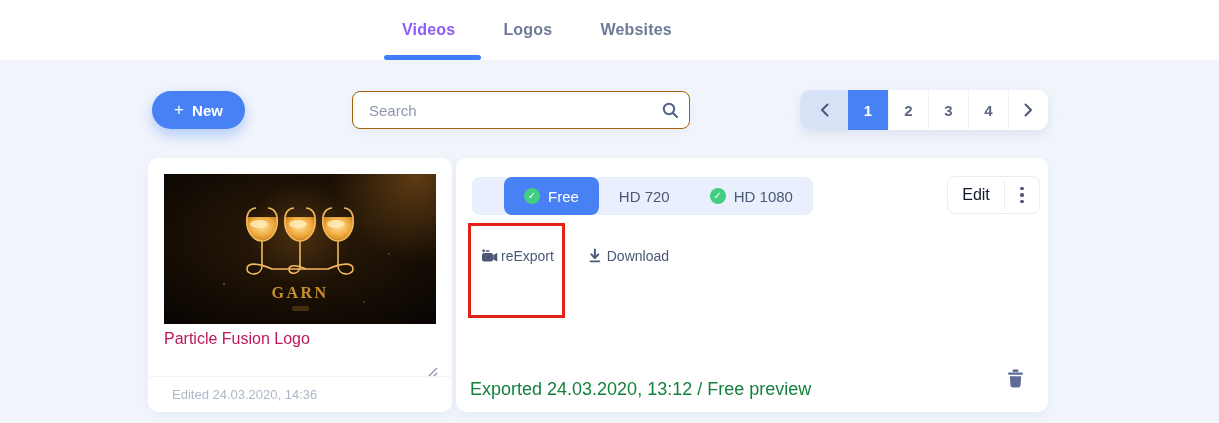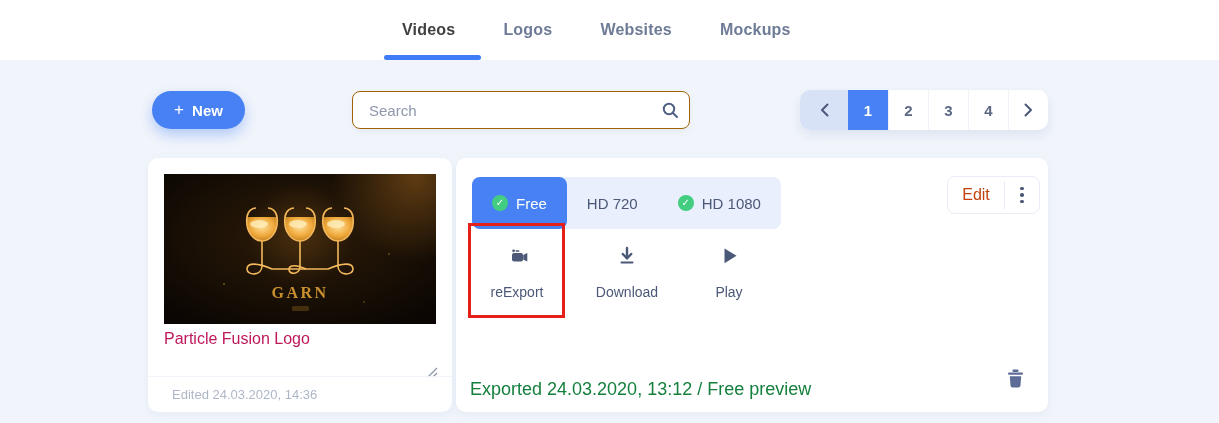--- a/index.html
+++ b/index.html
@@ -4,21 +4,21 @@
 <style>
   * { margin:0; padding:0; box-sizing:border-box; }
   html,body { width:1219px; height:423px; }
   body { font-family:"Liberation Sans","DejaVu Sans",sans-serif; background:#f1f5fb; position:relative; overflow:hidden; }
   .page { position:absolute; inset:0; }
 
   
   .header { position:absolute; top:0; left:0; width:1219px; height:60px; background:#ffffff; }
   .tabs { position:absolute; left:402px; top:0; height:60px; display:flex; align-items:center; gap:48px; }
   .tab { position:relative; height:60px; display:flex; align-items:center; font-size:16px; font-weight:700; color:#6e7b97; letter-spacing:.2px; cursor:pointer; }
-  .tab.active { color:#404040; }
+  .tab.active { color:#8b5cf6; }
   .tab.active .tab-underline { position:absolute; left:-18px; right:-26px; bottom:0; height:5px; background:#3f7cf7; border-radius:5px; }
 
   
   .btn-new { position:absolute; left:152px; top:91px; width:93px; height:38px; border-radius:19px; background:#4781f4;
              box-shadow:0 6px 14px rgba(71,129,244,.38); display:flex; align-items:center; justify-content:center; gap:8px;
              color:#fff; font-size:15px; font-weight:700; cursor:pointer; }
   .plus-icon { font-size:17px; font-weight:400; line-height:1; margin-top:-1px; }
   .search-box { position:absolute; left:352px; top:91px; width:338px; height:38px; background:#fff; border:1px solid #a16207;
                 border-radius:8px; box-shadow:0 3px 8px rgba(96,122,176,.07); display:flex; align-items:center; }
   .search-input { flex:1; border:none; outline:none; background:transparent; padding:0 10px 0 16px; font-size:15px; color:#4c5877;
@@ -38,38 +38,38 @@
   .card-left { left:148px; width:304px; height:254px; }
   .card-right { left:456px; width:592px; height:254px; }
 
   .thumb { position:absolute; left:16px; top:16px; width:272px; height:150px; overflow:hidden; background:#22c55e; }
   .video-title { position:absolute; left:16px; top:172px; font-size:16px; color:#be185d; }
   .resize-grip { position:absolute; right:14px; top:206px; }
   .card-footer-left { position:absolute; left:0; right:0; bottom:0; height:36px; border-top:1px solid #f1f4fa;
                       display:flex; align-items:center; padding-left:24px; font-size:13px; color:#aeb7c8; }
 
   
-  .quality-group { position:absolute; left:16px; top:19px; height:52px; display:inline-flex; align-items:stretch;
-                   background:#e9effc; border-radius:8px; }
+  .quality-group { position:absolute; left:16px; top:19px; height:38px; display:inline-flex; align-items:stretch;
+                   background:#e9effc; border-radius:8px;padding-left:32px; }
   .quality-tab { display:flex; align-items:center; gap:8px; padding:0 20px; font-size:15px; color:#4c5877; cursor:pointer; }
   .quality-tab.active { background:#4781f4; border-radius:8px; color:#fff; font-weight:400; }
   .check-icon { width:16px; height:16px; border-radius:50%; background:#43cd81; display:inline-flex; align-items:center;
                 justify-content:center; flex:0 0 auto; }
   .check-icon::after { content:"✓"; color:#fff; font-size:10px; font-weight:700; line-height:1; }
 
   
   .edit-group { position:absolute; right:8px; top:18px; width:93px; height:38px; background:#fff; border:1px solid #e7ecf5;
                 border-radius:8px; display:flex; align-items:stretch; overflow:hidden; }
-  .edit-btn { flex:1; display:flex; align-items:center; justify-content:center; font-size:16px; color:#c2410c; cursor:pointer; }
+  .edit-btn { flex:1; display:flex; align-items:center; justify-content:center; font-size:16px; color:#0f172a; cursor:pointer; }
   .edit-sep { width:1px; background:#e7ecf5; margin:4px 0; }
   .kebab-btn { width:34px; display:flex; flex-direction:column; align-items:center; justify-content:center; gap:3px; cursor:pointer; }
   .kebab-btn i { width:3.5px; height:3.5px; border-radius:50%; background:#4c5877; }
 
   
-  .action-item { position:absolute; top:86px; width:84px; display:flex; flex-direction:column; align-items:center; gap:16px;
+  .action-item { position:absolute; top:86px; width:84px; display:flex; flex-direction:row; align-items:center; gap:2px;
                  cursor:pointer; color:#4c5877; }
   .action-item .label { font-size:14px; }
   .highlight-box { position:absolute; left:12px; top:65px; width:97px; height:95px; border:3px solid #e32119; pointer-events:none; }
 
   .card-footer-right { position:absolute; left:14px; bottom:12px; font-size:18px; color:#15803d; }
   .trash-btn { position:absolute; right:24px; bottom:20px; cursor:pointer; }
 </style>
 </head>
 <body>
 
@@ -79,23 +79,20 @@
     <div class="tabs">
       <div class="tab active">
         <span>Videos</span>
         <span class="tab-underline"></span>
       </div>
       <div class="tab">
         <span>Logos</span>
       </div>
       <div class="tab">
         <span>Websites</span>
-      </div>
-      <div class="tab">
-        <span>Mockups</span>
       </div>
     </div>
   </div>
 
   <div class="btn-new">
     <span class="plus-icon">+</span>
     <span>New</span>
   </div>
 
   <div class="search-box">
@@ -228,26 +225,20 @@
 
     <div class="action-item" style="left:129px;">
       <svg width="24" height="24" viewBox="0 0 24 24" fill="none">
         <path d="M12 4 V13.5" stroke="#4c5877" stroke-width="2.4" stroke-linecap="round"></path>
         <path d="M7.8 10 L12 14.5 L16.2 10" stroke="#4c5877" stroke-width="2.4" stroke-linecap="round" stroke-linejoin="round"></path>
         <rect x="5.5" y="17.5" width="13" height="2" rx="1" fill="#4c5877"></rect>
       </svg>
       <span class="label">Download</span>
     </div>
 
-    <div class="action-item" style="left:231px;">
-      <svg width="24" height="24" viewBox="0 0 24 24">
-        <path d="M7.5 4.5 L19.5 11.8 L7.5 19.2 Z" fill="#4c5877"></path>
-      </svg>
-      <span class="label">Play</span>
-    </div>
 
 
     <div class="highlight-box"></div>
 
     <div class="card-footer-right">Exported 24.03.2020, 13:12 / Free preview</div>
 
     <span class="trash-btn">
       <svg width="17" height="19" viewBox="0 0 17 19">
         <rect x="5.5" y="0.5" width="6" height="2.4" rx="1" fill="#5c6c96"></rect>
         <rect x="1" y="3.6" width="15" height="2.2" rx="1.1" fill="#5c6c96"></rect>

